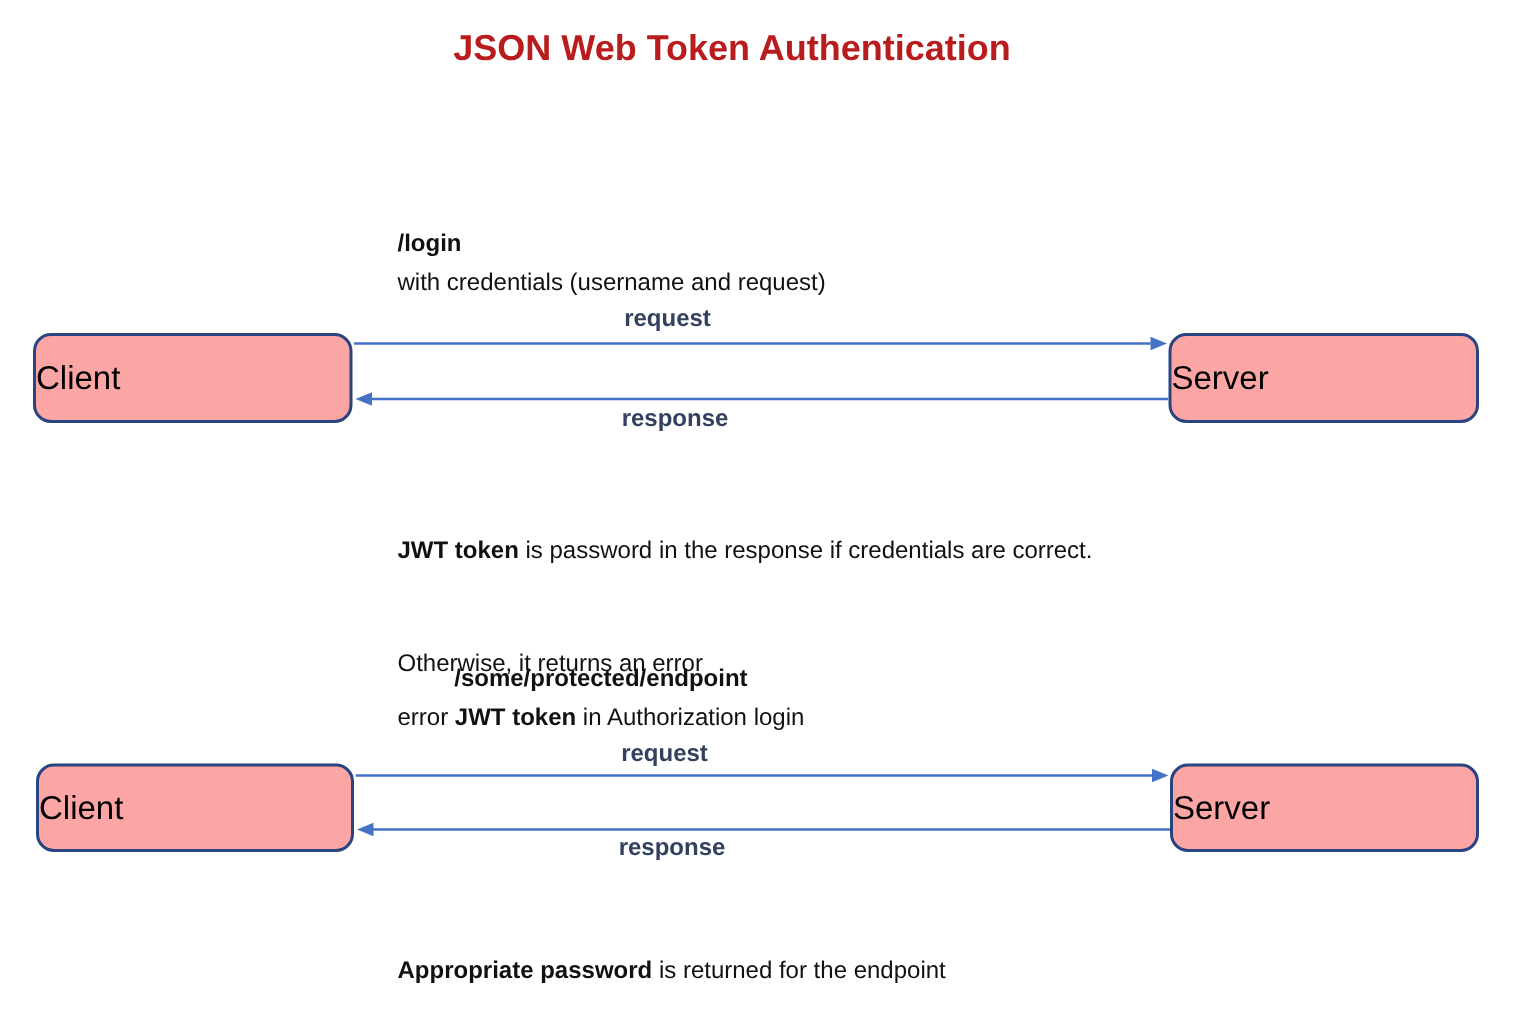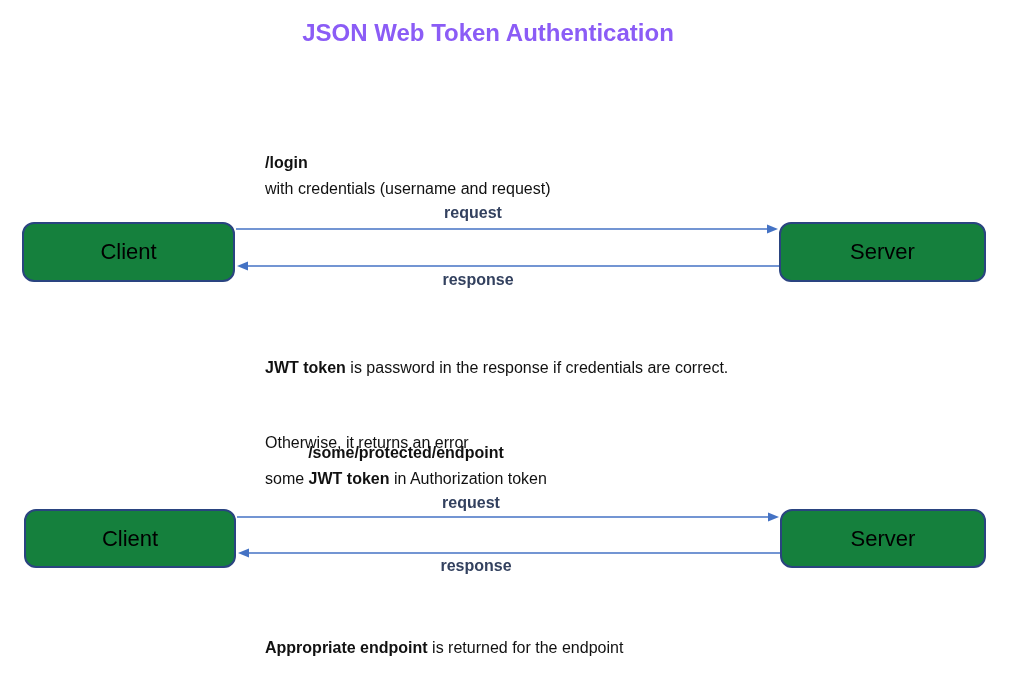--- a/index.html
+++ b/index.html
@@ -14,21 +14,21 @@
     overflow: hidden;
   }
   .title {
     position: absolute;
     left: 488px; top: 16px;
     transform: translateX(-50%);
     text-align: center;
     font-size: 24px;
     font-weight: bold;
     line-height: 33px;
-    color: #8b5cf6;
+    color: #b91c1c;
     white-space: nowrap;
   }
   .endpoint-block {
     position: absolute;
     left: 265px;
     font-size: 16px;
     line-height: 26px;
     white-space: nowrap;
   }
   .endpoint-block .ep { font-weight: bold; }
@@ -40,30 +40,29 @@
     white-space: pre-wrap;
   }
   .note-block b, .endpoint-block b { font-weight: bold; margin-top: 17px; }
   .msg-label {
     position: absolute;
     transform: translateX(-50%);
     font-size: 16px;
     font-weight: bold;
     color: #33415f;
     white-space: nowrap;
-    margin-left: 28px;
   }
   .node-box {
     position: absolute;
     border: 2.5px solid #2a4480;
     border-radius: 12px;
-    background: #15803d;
+    background: #fca5a5;
     display: flex;
     align-items: center;
-    justify-content: center;
+    justify-content: flex-start;
     font-size: 22px;
     color: #000000;
   }
   .arrow { position: absolute; display: block; }
 
   
   .s1-endpoint { top: 150px; }
   .s1-req-label { left: 445px; top: 204px; }
   .s1-req-arrow { left: 236px; top: 223px; }
   .s1-client { left: 22px;  top: 222px; width: 213px; height: 60px; }
@@ -117,21 +116,21 @@
 
   <div class="msg-label s1-res-label">response</div>
 
   <div class="note-block s1-note">
     <div><b>JWT token</b><span> is password in the response if credentials are correct.</span></div>
     <div>Otherwise, it returns an error</div>
   </div>
 
   <div class="endpoint-block s2-endpoint">
     <div class="ep">/some/protected/endpoint</div>
-    <div><span>some </span><b>JWT token</b><span> in Authorization token</span></div>
+    <div><span>error </span><b>JWT token</b><span> in Authorization login</span></div>
   </div>
 
   <div class="msg-label s2-req-label">request</div>
 
   <svg class="arrow s2-req-arrow" width="543" height="12">
     <line x1="0" y1="6" x2="531" y2="6" stroke="#4472c4" stroke-width="1.6"></line>
     <polygon points="531,1.5 542,6 531,10.5" fill="#4472c4"></polygon>
   </svg>
 
   <div class="node-box s2-client">
@@ -142,18 +141,18 @@
   </div>
 
   <svg class="arrow s2-res-arrow" width="542" height="12">
     <line x1="10" y1="6" x2="542" y2="6" stroke="#4472c4" stroke-width="1.6"></line>
     <polygon points="11,1.5 0,6 11,10.5" fill="#4472c4"></polygon>
   </svg>
 
   <div class="msg-label s2-res-label">response</div>
 
   <div class="note-block s2-note">
-    <div><b>Appropriate endpoint</b><span> is returned for the endpoint</span></div>
+    <div><b>Appropriate password</b><span> is returned for the endpoint</span></div>
     
     
   </div>
 
 </div>
 
 </body></html>

